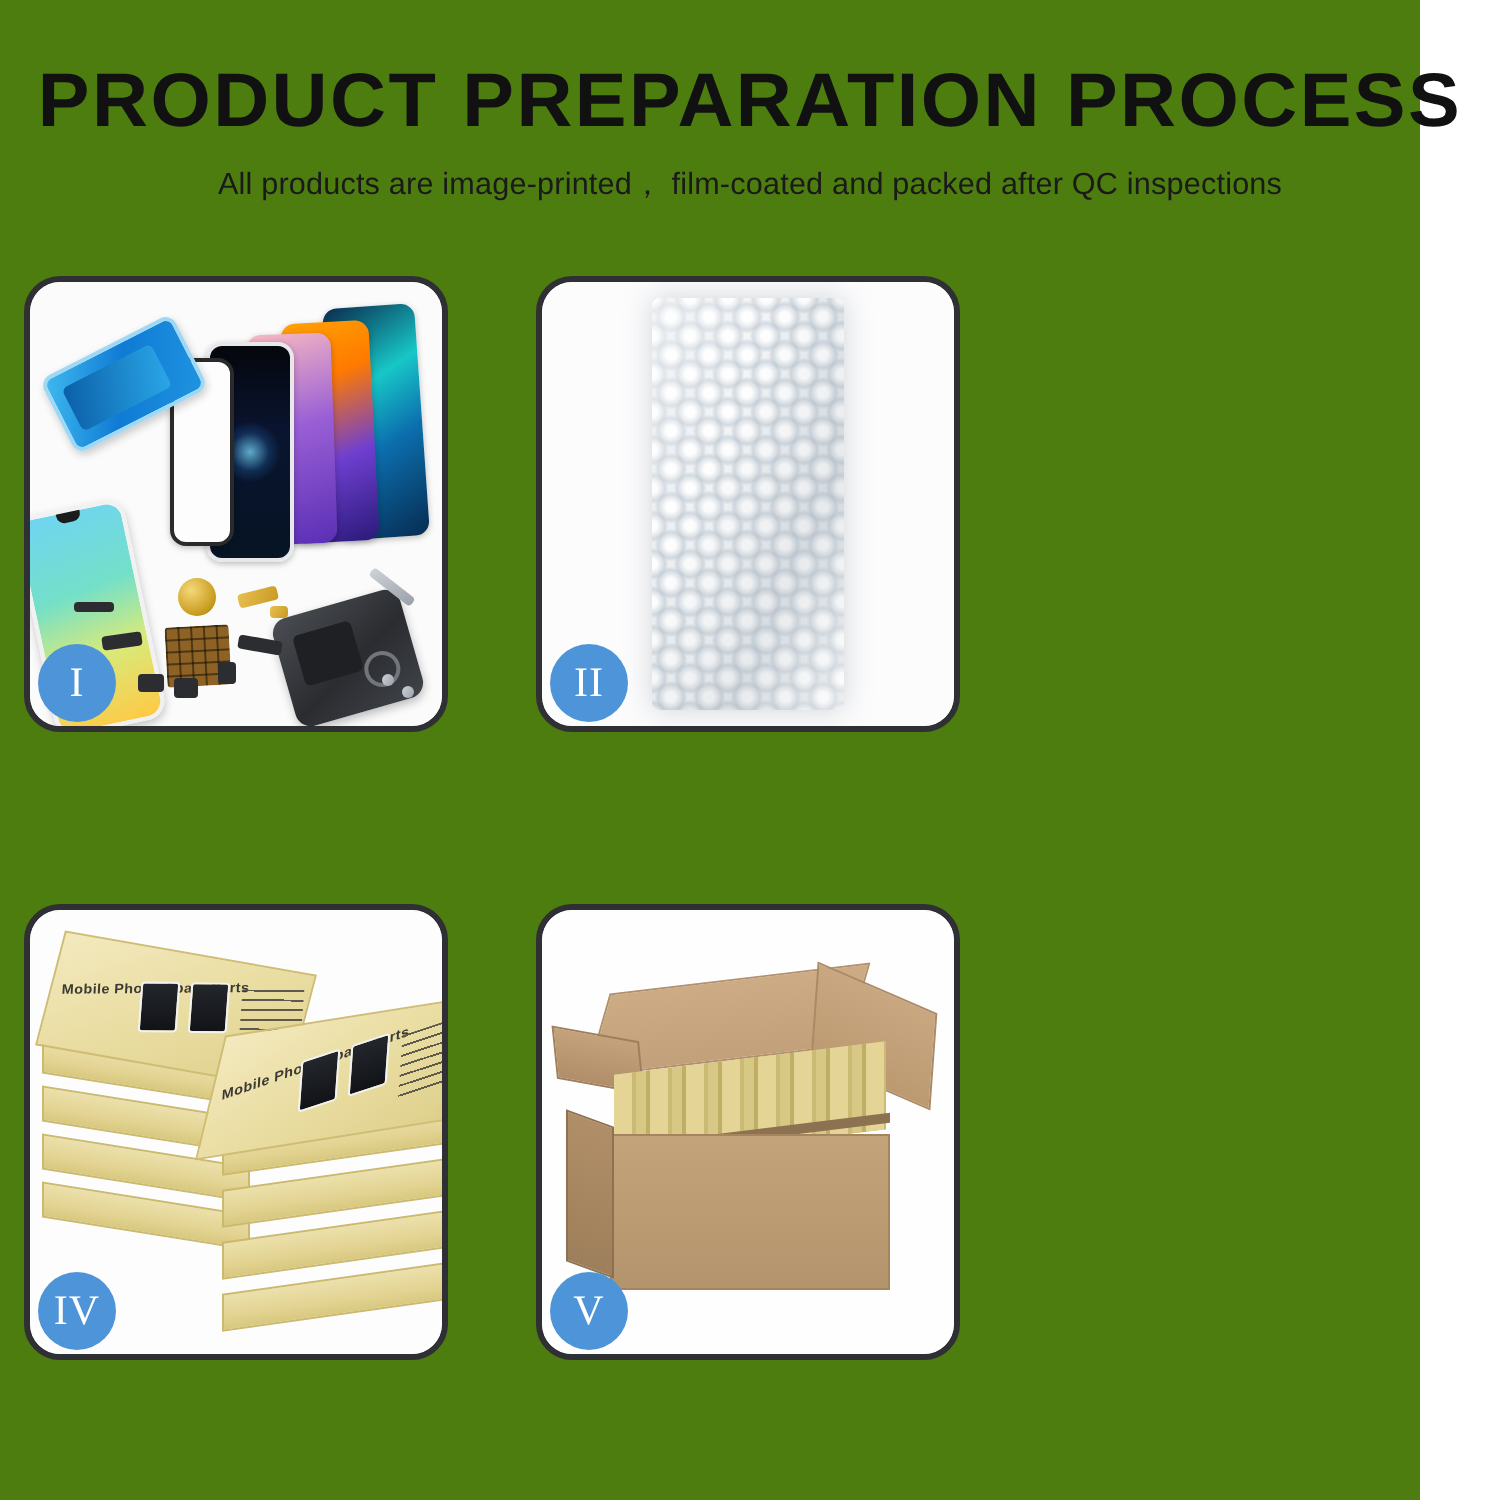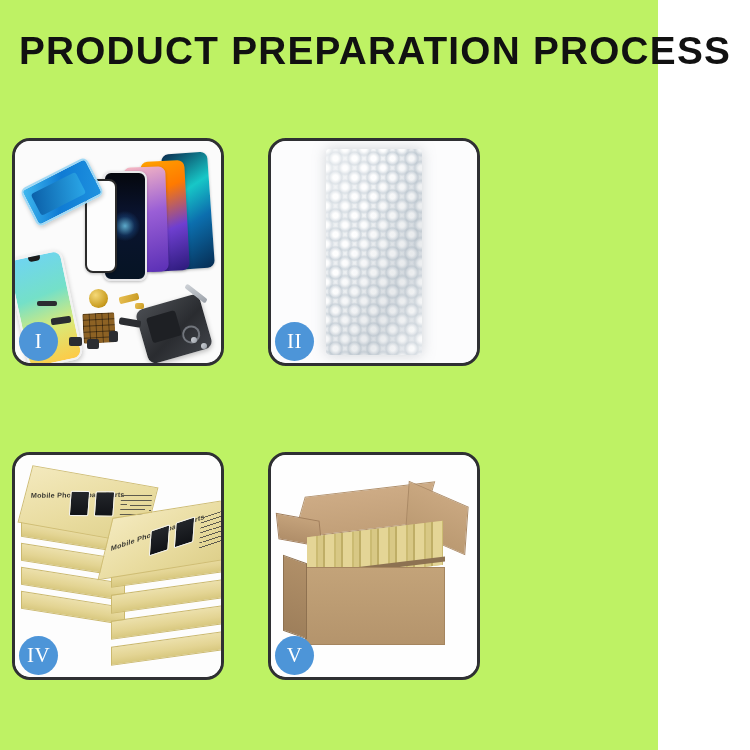--- a/index.html
+++ b/index.html
@@ -8,23 +8,23 @@
   html, body {
     width: 750px;
     height: 750px;
     background: #ffffff;
     font-family: "Liberation Sans", sans-serif;
     overflow: hidden;
   }
 
   #page {
     position: relative;
-    width: 658px;
+    width: 710px;
     height: 750px;
-    background: #bef264;
+    background: #4d7c0f;
   }
 
   
   .header {
     position: absolute;
     top: 30px;
     left: 0;
     width: 750px;
     text-align: center;
   }
@@ -392,20 +392,21 @@
     transform: skewX(-26deg) skewY(9deg);
   }
 </style>
 </head>
 <body>
 
 <div id="page">
 
   <div class="header">
     <div class="title">PRODUCT PREPARATION PROCESS</div>
+    <div class="subtitle">All products are image-printed， film-coated and packed after QC inspections</div>
   </div>
 
   <div class="grid">
 
     <div class="panel r0 c0">
       <div class="scene">
         <div class="p1-bg"></div>
 
         <div class="scr scr-e"></div>
         <div class="scr scr-d"></div>

